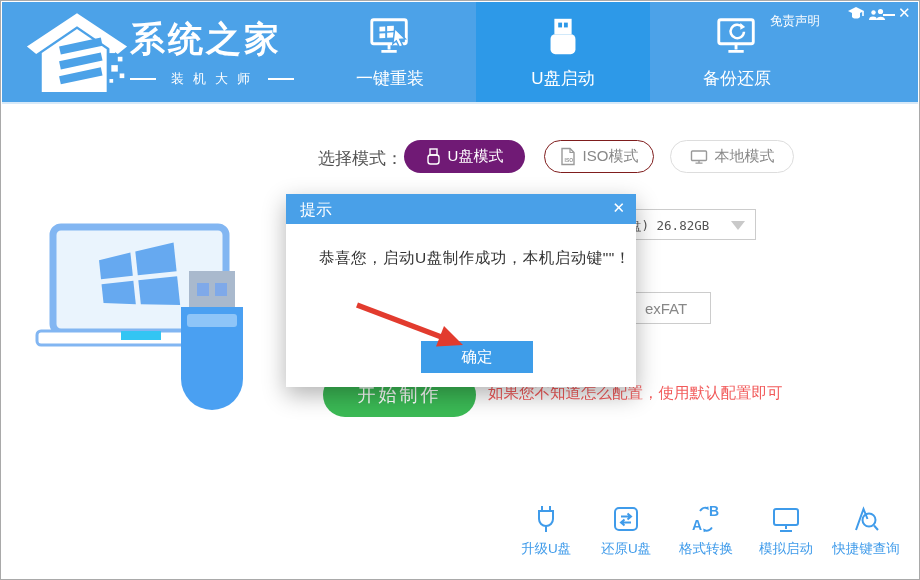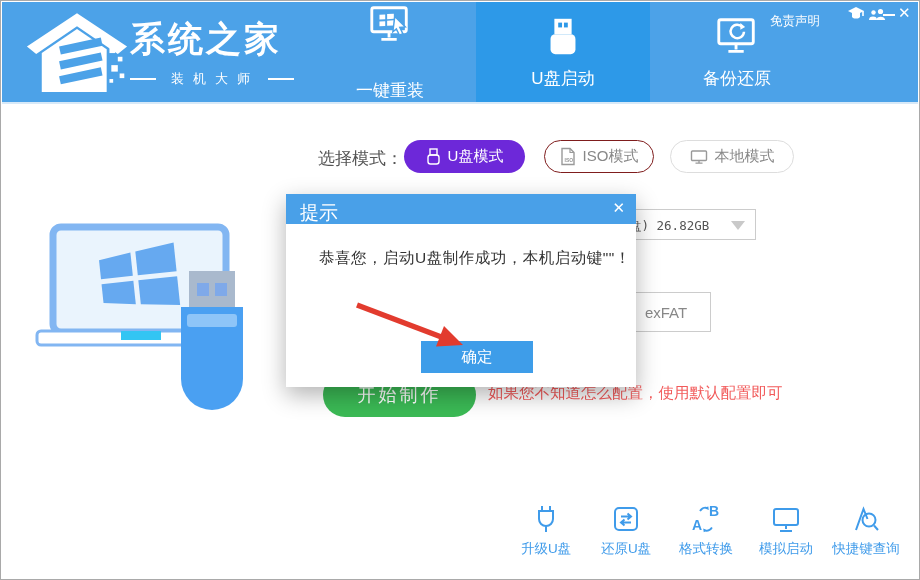--- a/index.html
+++ b/index.html
@@ -13,65 +13,65 @@
   .logo{position:absolute;left:24px;top:6px;width:280px;height:92px;}
   .logo-house{position:absolute;left:0;top:4px;width:102px;height:84px;}
   .logo-text{position:absolute;left:104px;top:8px;color:#fff;}
   .logo-title{font-size:35px;font-weight:bold;letter-spacing:3px;white-space:nowrap;}
   .logo-sub{margin-top:7px;display:flex;align-items:center;gap:9px;}
   .logo-sub .dash{width:26px;height:2px;background:#fff;}
   .logo-sub .sub-text{font-size:13px;letter-spacing:9px;padding-left:6px;white-space:nowrap;}
 
   .tab{position:absolute;top:0;height:100px;display:flex;flex-direction:column;align-items:center;
        justify-content:center;gap:7px;color:#fff;cursor:pointer;}
-  .tab-1{left:302px;width:172px;justify-content:space-between;}
+  .tab-1{left:302px;width:172px;}
   .tab-2{left:474px;width:174px;background:#2D99E8;}
   .tab-3{left:648px;width:174px;}
   .tab-label{font-size:17px;}
   .tab svg{width:46px;height:46px;display:block;}
 
   .disclaimer{position:absolute;left:768px;top:11px;color:#fff;font-size:12.5px;cursor:pointer;}
   .hdr-ico{position:absolute;top:4px;cursor:pointer;}
   .ico-cap{left:845px;width:18px;height:16px;}
   .ico-users{left:866px;width:18px;height:16px;}
   .btn-min{left:881px;top:12px;width:12px;height:2px;background:#fff;}
   .btn-close{left:896px;top:2px;color:#fff;font-size:15px;line-height:18px;}
 
   
   .mode-label{position:absolute;left:317px;top:146px;font-size:17px;color:#555;}
   .pill{position:absolute;top:139px;height:33px;border-radius:17px;display:flex;align-items:center;
         justify-content:center;gap:7px;font-size:15px;box-sizing:border-box;cursor:pointer;background:#fff;}
-  .pill-usb{left:403px;width:121px;background:#6d28d9;color:#fff;border:none;}
+  .pill-usb{left:403px;width:121px;background:#701a75;color:#fff;border:none;}
   .pill-iso{left:543px;width:110px;border:1px solid #7f1d1d;color:#888;}
   .pill-local{left:669px;width:124px;border:1px solid #ddd;color:#888;}
 
   
   .illustration{position:absolute;left:28px;top:218px;width:232px;height:202px;}
 
   
   .device-select{position:absolute;left:595px;top:208px;width:160px;height:31px;border:1px solid #ccc;
                  background:#fff;box-sizing:border-box;cursor:pointer;}
   .device-select .val{position:absolute;left:32px;top:8px;font-family:"DejaVu Sans Mono",monospace;
                       font-size:12.5px;color:#555;white-space:nowrap;}
   .device-select .caret{position:absolute;right:10px;top:11px;width:0;height:0;
                         border-left:7px solid transparent;border-right:7px solid transparent;
                         border-top:9px solid #c9c9c9;}
-  .format-box{position:absolute;left:620px;top:291px;width:90px;height:40px;border:1px solid #ccc;
+  .format-box{position:absolute;left:620px;top:291px;width:90px;height:32px;border:1px solid #ccc;
               background:#fff;box-sizing:border-box;display:flex;align-items:center;justify-content:center;
               font-size:15px;color:#888;cursor:pointer;}
   .start-btn{position:absolute;left:322px;top:372px;width:153px;height:44px;border-radius:22px;
              background:#3BBA55;color:#fff;font-size:18px;letter-spacing:3px;display:flex;
              align-items:center;justify-content:center;cursor:pointer;text-align:center;}
   .hint{position:absolute;left:487px;top:382px;font-size:15.5px;color:#F25B5B;white-space:nowrap;}
 
   
   .dialog{position:absolute;left:285px;top:193px;width:350px;height:193px;background:#fff;
           box-shadow:0 8px 22px rgba(0,0,0,.30);z-index:20;}
   .dialog-titlebar{position:absolute;left:0;top:0;right:0;height:30px;background:#49A0E8;color:#fff;}
-  .dialog-title{position:absolute;left:14px;top:6px;font-size:19px;}
+  .dialog-title{position:absolute;left:14px;top:6px;font-size:16px;}
   .dialog-close{position:absolute;right:11px;top:5px;font-size:15px;cursor:pointer;}
   .dialog-msg{position:absolute;left:33px;top:54px;font-size:15.5px;color:#333;letter-spacing:.5px;white-space:nowrap;}
   .dialog-ok{position:absolute;left:135px;top:147px;width:112px;height:32px;background:#3E9DE9;color:#fff;
              font-size:15.5px;display:flex;align-items:center;justify-content:center;cursor:pointer;}
   .arrow-svg{position:absolute;left:340px;top:292px;width:140px;height:66px;z-index:30;pointer-events:none;}
 
   
   .tb-item{position:absolute;top:502px;width:80px;display:flex;flex-direction:column;align-items:center;
            gap:5px;color:#3F9BEA;font-size:13.5px;cursor:pointer;}
   .tb-item svg{width:32px;height:32px;display:block;}

